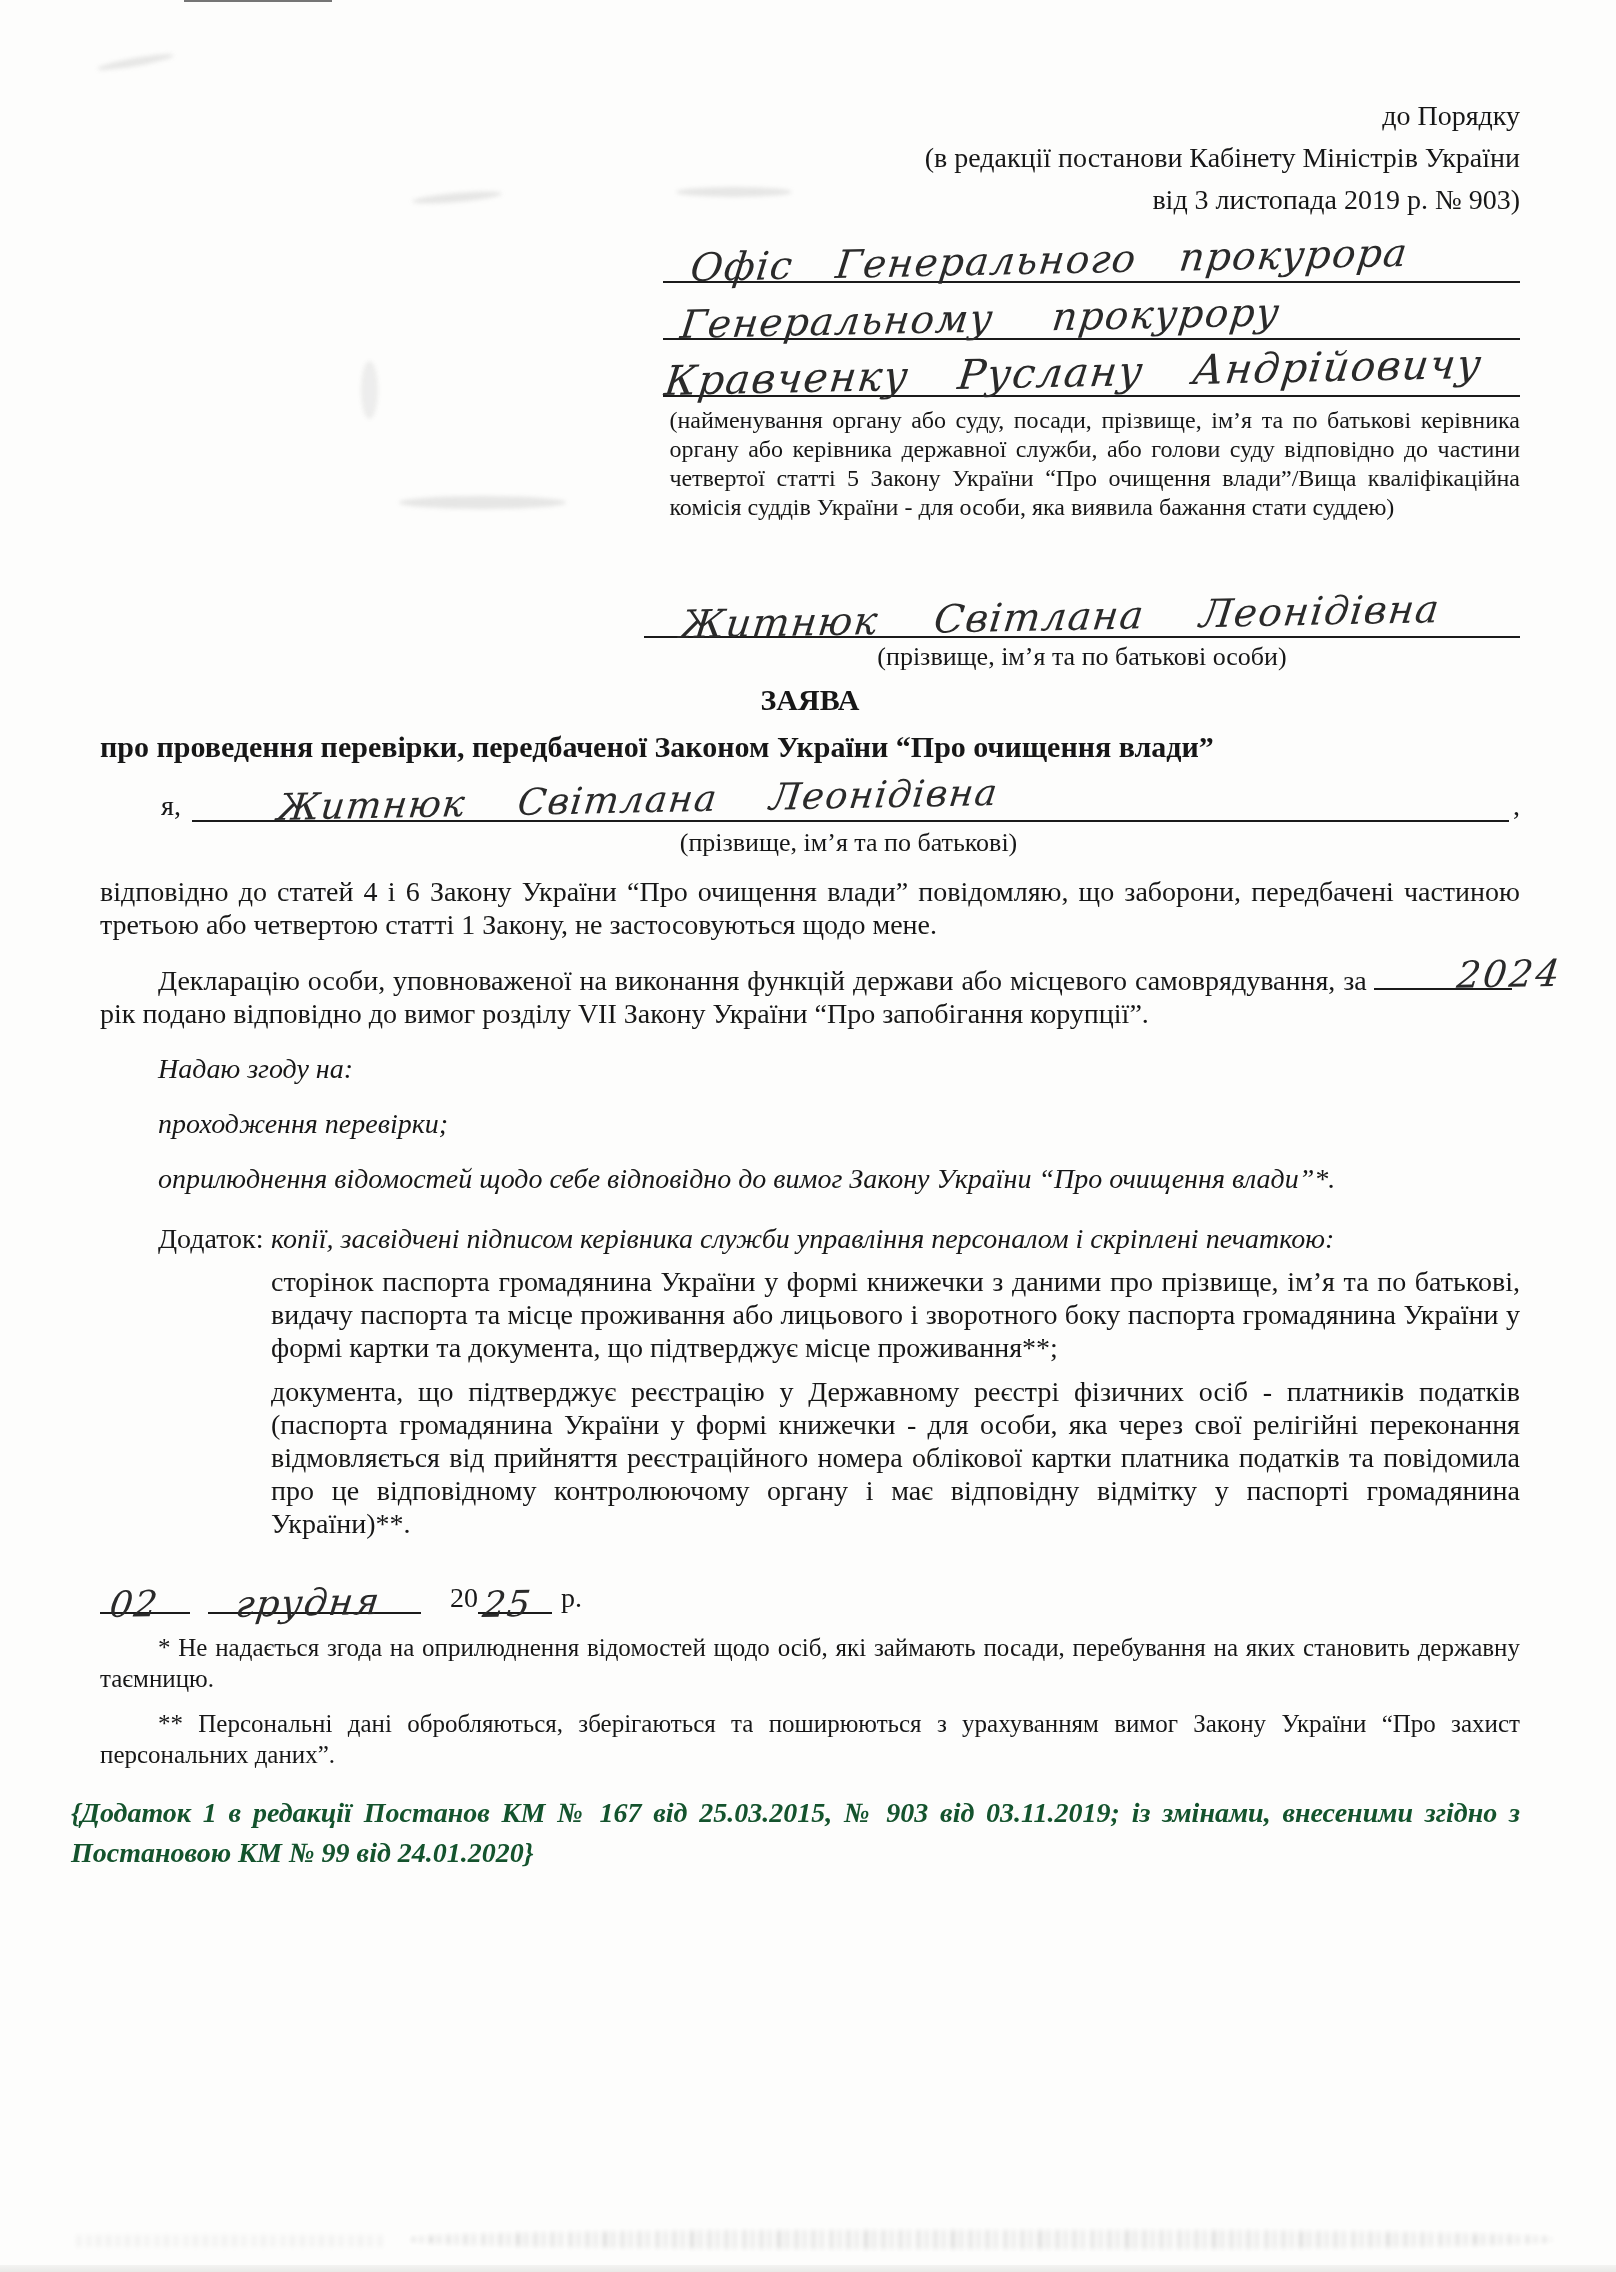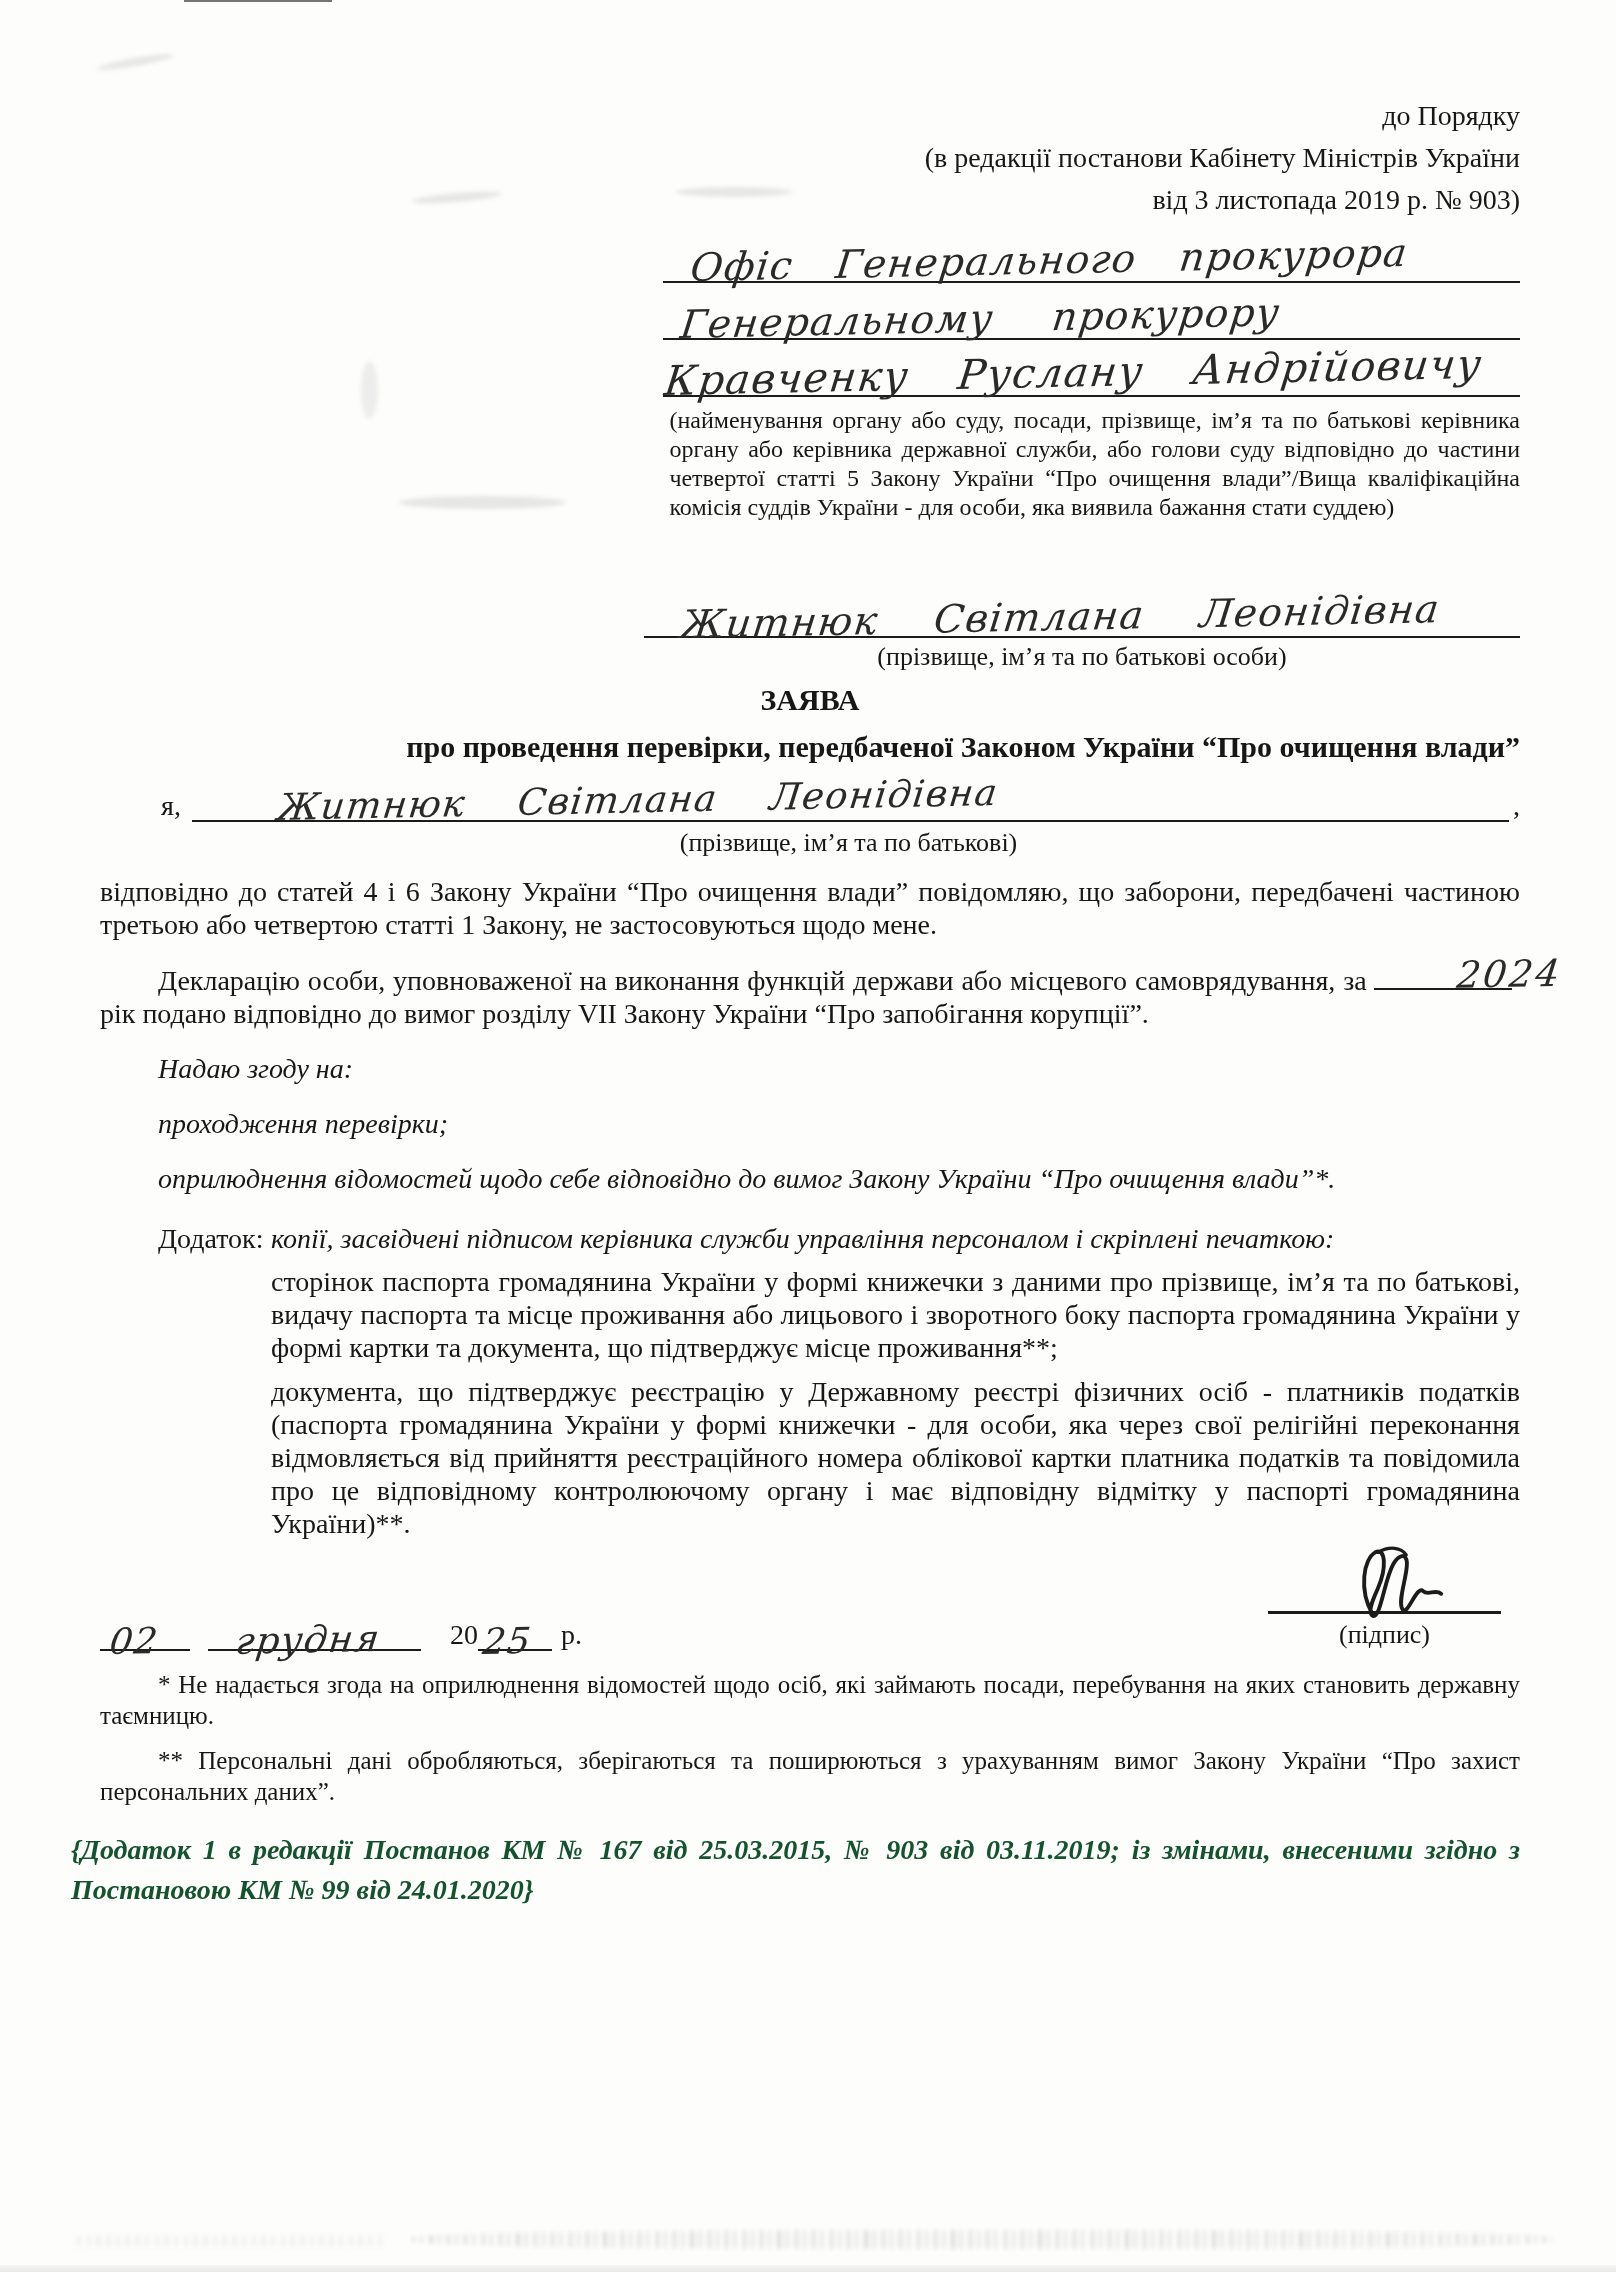--- a/index.html
+++ b/index.html
@@ -35,21 +35,21 @@
   }
   
   .person-line{
     position:relative; width:876px; margin-left:auto; margin-top:55px; height:59px;
     border-bottom:2.6px solid var(--line);
   }
   .person-line .hand{ position:absolute; bottom:-5.2px; left:35px; font-size:39px; word-spacing:42px; }
   .person-caption{ width:876px; margin-left:auto; margin-top:2px; text-align:center; font-size:26px; }
   
   .title{ margin-top:10.3px; text-align:center; font-weight:bold; font-size:30px; }
-  .subtitle{ margin-top:14px; text-align:right; font-weight:bold; font-size:30px; }
+  .subtitle{ margin-top:14px; text-align:left; font-weight:bold; font-size:30px; }
   
   .ya-line{ margin-top:9px; display:flex; align-items:flex-end; height:50px; }
   .ya-prefix{ padding-left:61px; }
   .ya-blank{ flex:1; position:relative; border-bottom:2.6px solid var(--line); height:100%; margin-left:11.6px; }
   .ya-blank .hand{ position:absolute; bottom:-3.9px; left:84px; font-size:37px; word-spacing:39px; }
   .ya-comma{ padding-left:3.9px; }
   .ya-caption{ margin-top:3.9px; text-align:center; font-size:26px; padding-left:77px; }
   
   .body-p{ margin:0; text-align:justify; }
   .indent{ text-indent:58px; }
@@ -185,29 +185,20 @@
         </span>
         <span class="blank month">
           <span class="hand">грудня</span>
         </span>
         <span class="printed-20">20</span>
         <span class="blank yr">
           <span class="hand">25</span>
         </span>
         <span class="r-suffix">р.</span>
       </div>
-      <div class="sign-block">
-        <div class="sign-line">
-          <svg class="sig-svg" width="110" height="84" viewBox="0 0 170 130">
-            <path d="M52 112 C 30 74, 38 26, 56 16 C 72 8, 74 40, 60 72 C 50 94, 44 110, 52 114 C 64 120, 70 58, 84 34 C 92 20, 104 16, 105 32 C 106 52, 90 92, 98 104 C 106 116, 120 66, 130 76 C 138 84, 148 72, 158 80" fill="none" stroke="#1c1c1c" stroke-width="6" stroke-linecap="round"></path>
-            <path d="M60 16 C 78 6, 96 8, 104 20" fill="none" stroke="#1c1c1c" stroke-width="5" stroke-linecap="round"></path>
-          </svg>
-        </div>
-        <div class="sign-caption">(підпис)</div>
-      </div>
     </div>
 
     <p class="footnote">* Не надається згода на оприлюднення відомостей щодо осіб, які займають посади, перебування на яких становить державну таємницю.</p>
     <p class="footnote f2">** Персональні дані обробляються, зберігаються та поширюються з урахуванням вимог Закону України “Про захист персональних даних”.</p>
 
     <p class="amendment">{Додаток 1 в редакції Постанов КМ № 167 від 25.03.2015, № 903 від 03.11.2019; із змінами, внесеними згідно з Постановою КМ № 99 від 24.01.2020}</p>
 
   </div>
 
   <div class="artifact scan-noise"></div>

